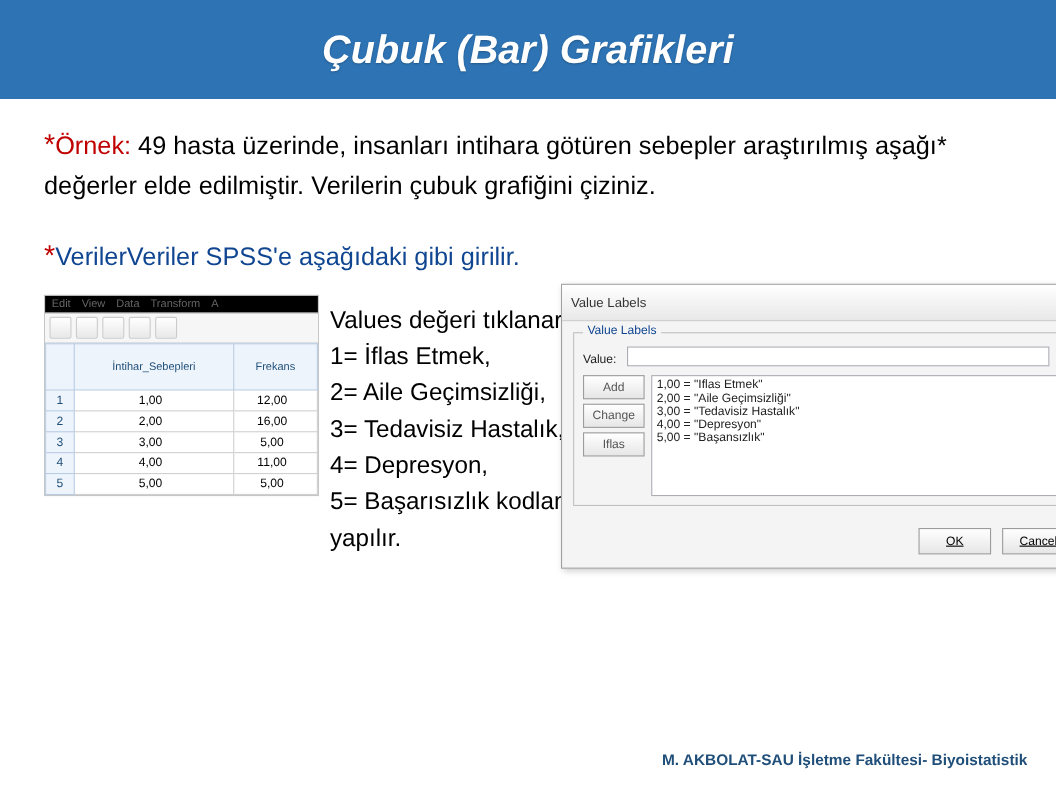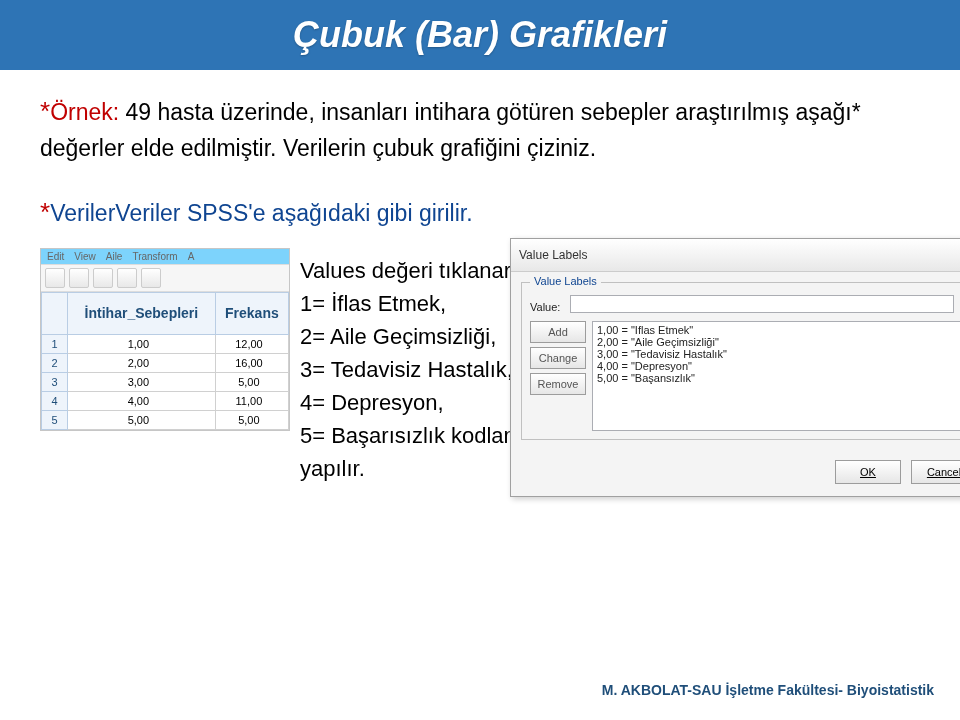--- a/index.html
+++ b/index.html
@@ -6,21 +6,21 @@
   body {
     width: 960px;
     height: 720px;
     background: #ffffff;
     font-family: "Segoe UI", Arial, sans-serif;
     position: relative;
     overflow: hidden;
   }
   .title-bar {
     width: 100%;
-    height: 70px;
+    height: 90px;
     background: #2e74b5;
     display: flex;
     align-items: center;
     justify-content: center;
   }
   .title-text {
     color: #ffffff;
     font-size: 36px;
     font-weight: bold;
     font-style: italic;
@@ -59,21 +59,21 @@
     border: 1px solid #c6c6c6;
     background: #fff;
     font-family: Arial, sans-serif;
     font-size: 11px;
   }
   .spss-menu {
     display: flex;
     gap: 10px;
     padding: 2px 6px;
     color: #666;
-    background: #7dd3fc;
+    background: #000000;
     border-bottom: 1px solid #ddd;
     font-size: 10px;
   }
   .spss-toolbar {
     display: flex;
     gap: 4px;
     padding: 3px 4px;
     background: #f6f6f6;
     border-bottom: 1px solid #ddd;
   }
@@ -84,22 +84,22 @@
     border-radius: 2px;
   }
   .spss-grid {
     width: 100%;
     border-collapse: collapse;
   }
   .spss-grid th {
     background: #eef4fb;
     border: 1px solid #b9cde4;
     color: #1f4e79;
-    font-weight: bold;
-    font-size: 14px;
+    font-weight: normal;
+    font-size: 10px;
     padding: 4px 2px;
     text-align: center;
     height: 42px;
   }
   .spss-grid th.rowhead {
     width: 26px;
   }
   .spss-grid td {
     border: 1px solid #d0d0d0;
     text-align: center;
@@ -265,21 +265,21 @@
   <p class="para2">
     <span class="star">*</span><span>VerilerVeriler SPSS'e aşağıdaki gibi girilir.</span>
   </p>
 
   <div class="lower">
 
     <div class="spss-data">
       <div class="spss-menu">
         <span>Edit</span>
         <span>View</span>
-        <span>Aile</span>
+        <span>Data</span>
         <span>Transform</span>
         <span>A</span>
       </div>
       <div class="spss-toolbar">
         <div class="tb-icon"></div>
         <div class="tb-icon"></div>
         <div class="tb-icon"></div>
         <div class="tb-icon"></div>
         <div class="tb-icon"></div>
       </div>
@@ -331,21 +331,21 @@
           <div class="group-caption">Value Labels</div>
           <div class="field-row">
             <label>Value:</label>
             <input type="text" style="">
             <button class="spelling-btn">Spelling...</button>
           </div>
           <div class="list-area">
             <div class="list-btns">
               <button>Add</button>
               <button>Change</button>
-              <button>Remove</button>
+              <button>Iflas</button>
             </div>
             <div class="listbox">
               <div>1,00 = "Iflas Etmek"</div>
               <div>2,00 = "Aile Geçimsizliği"</div>
               <div>3,00 = "Tedavisiz Hastalık"</div>
               <div>4,00 = "Depresyon"</div>
               <div>5,00 = "Başansızlık"</div>
             </div>
           </div>
         </div>

